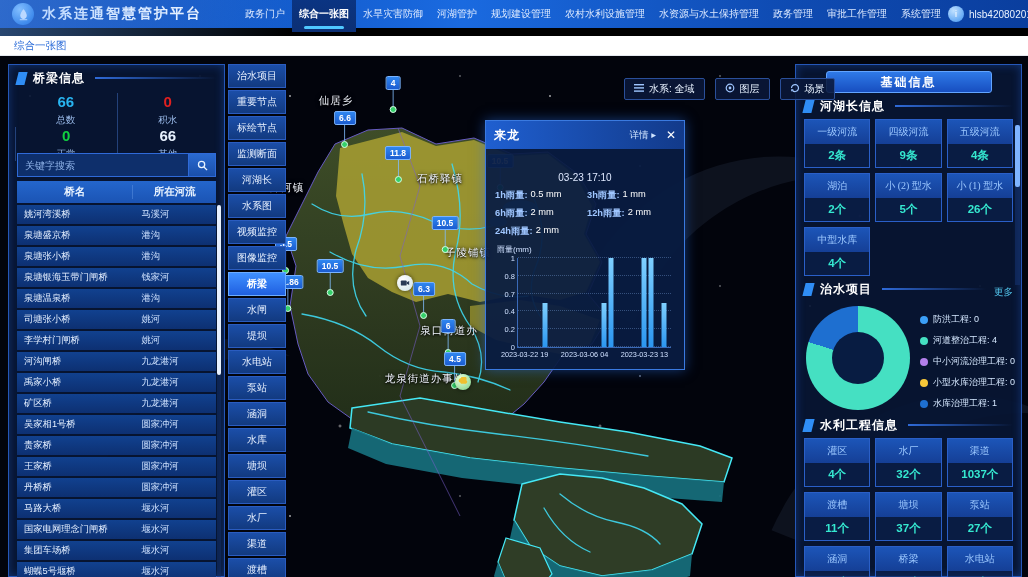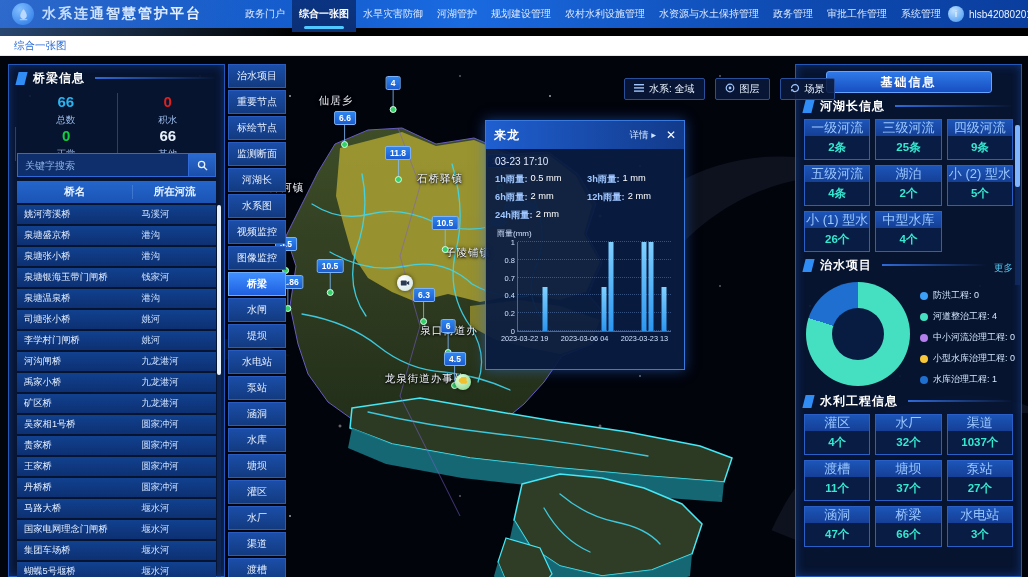--- a/index.html
+++ b/index.html
@@ -108,21 +108,21 @@
     font-size:10px; cursor:pointer; white-space:nowrap; }
 
   
   .popup { position:absolute; left:485px; top:64px; width:200px; height:250px; z-index:30;
     background:rgba(8,28,66,.94); border:1px solid #3a7ae0; box-shadow:0 0 12px rgba(40,110,230,.5); }
   .popup-head { height:28px; background:linear-gradient(90deg,#1f5fd0,#123a8a);
     display:flex; align-items:center; padding:11px 8px; }
   .popup-title { color:#fff; font-size:12px; font-weight:bold; letter-spacing:1px; flex:1; }
   .popup-detail { color:#cfe4ff; font-size:9.5px; margin-right:10px; cursor:pointer; }
   .popup-close { color:#fff; font-size:12px; cursor:pointer; }
-  .popup-body { padding:7px 9px 0 9px; }
+  .popup-body { padding:23px 9px 0 9px;text-align:center; }
   .popup-time { color:#dfe9ff; font-size:10px; margin-bottom:6px; }
   .metrics { display:grid; grid-template-columns:1fr 1fr; gap:5px 4px; }
   .metric { display:flex; gap:3px; font-size:9.3px; white-space:nowrap; }
   .metric .mk { color:#9fc6ff;font-weight:bold; } .metric .mv { color:#fff; }
   .rain-chart { position:relative; margin-top:8px; height:118px; }
   .rc-ylabel { position:absolute; left:2px; top:-2px; color:#cfe0ff; font-size:8px; }
   .rc-plot { position:absolute; left:22px; right:4px; top:12px; bottom:16px;
     border-left:1px solid #3a6ab8; border-bottom:1px solid #3a6ab8; }
   .rc-grid { position:absolute; left:0; right:0; height:0; border-top:1px dotted rgba(120,160,220,.4); }
   .rc-ytick { position:absolute; right:100%; margin-right:3px; transform:translateY(-50%);
@@ -133,22 +133,22 @@
     color:#cfe0ff; font-size:7.3px; white-space:nowrap; }
 
   
   .right-panel { right:6px; top:8px; width:227px; bottom:0; }
   .pill-wrap { display:flex; justify-content:center; padding-top:6px; }
   .pill { width:166px; height:22px; background:linear-gradient(180deg,#2f7ae8,#174ec0);
     border:1px solid #62a4ff; border-radius:3px; color:#fff; font-size:12px; font-weight:bold;
     display:flex; align-items:center; justify-content:center; letter-spacing:2px; cursor:pointer; }
   .card-grid { display:grid; grid-template-columns:1fr 1fr 1fr; gap:5px; padding:0 8px; }
   .card { border:1px solid #2a5fc8; background:rgba(12,34,80,.6); cursor:pointer; }
-  .card-title { height:16px; background:linear-gradient(180deg,#1c55b8,#153f96); color:#9cc8ff;
-    font-size:13px; display:flex; align-items:center; justify-content:center; white-space:nowrap; overflow:hidden; }
+  .card-title { height:24px; background:linear-gradient(180deg,#1c55b8,#153f96); color:#9cc8ff;
+    font-size:10px; display:flex; align-items:center; justify-content:center; white-space:nowrap; overflow:hidden;font-family:Liberation Serif, serif; }
   .card-value { height:23px; display:flex; align-items:center; justify-content:center;
     color:#35e8d0; font-size:11.5px; font-weight:bold; }
   .donut-row { display:flex; align-items:flex-end; padding:4px 6px 2px 10px; }
   .donut { width:104px; height:104px; border-radius:50%; position:relative; flex:none; }
   .donut-hole { position:absolute; left:26px; top:26px; width:52px; height:52px; border-radius:50%;
     background:#081c42; }
   .legend { margin-left:10px; display:flex; flex-direction:column; gap:8px; }
   .legend-item { display:flex; align-items:center; gap:5px; font-size:9px; color:#d6e8ff; white-space:nowrap; }
   .legend-dot { width:8px; height:8px; border-radius:50%; flex:none; }
   .rscroll { position:absolute; right:1px; top:60px; width:5px; height:160px; background:rgba(20,50,110,.6); }
@@ -271,21 +271,21 @@
         <div class="marker" style="left: 330px; top: 203px;">
           <div class="marker-box">10.5</div>
           <div class="marker-stem"></div>
           <div class="marker-dot"></div>
         </div>
         <div class="marker" style="left: 288px; top: 219px;">
           <div class="marker-box">21.86</div>
           <div class="marker-stem"></div>
           <div class="marker-dot"></div>
         </div>
-        <div class="marker" style="left: 424px; top: 232px;">
+        <div class="marker" style="left: 424px; top: 226px;">
           <div class="marker-box">6.3</div>
           <div class="marker-stem"></div>
           <div class="marker-dot"></div>
         </div>
         <div class="marker" style="left: 448px; top: 263px;">
           <div class="marker-box">6</div>
           <div class="marker-stem"></div>
           <div class="marker-dot"></div>
         </div>
         <div class="marker" style="left: 455px; top: 296px;">
@@ -557,24 +557,20 @@
       <div class="sec-para"></div>
       <div class="sec-title">河湖长信息</div>
       <div class="sec-line"></div>
     </div>
     <div class="card-grid" id="grid1">
         <div class="card">
           <div class="card-title">一级河流</div>
           <div class="card-value">2条</div>
         </div>
         <div class="card">
-          <div class="card-title">三级河流</div>
-          <div class="card-value">25条</div>
-        </div>
-        <div class="card">
           <div class="card-title">四级河流</div>
           <div class="card-value">9条</div>
         </div>
         <div class="card">
           <div class="card-title">五级河流</div>
           <div class="card-value">4条</div>
         </div>
         <div class="card">
           <div class="card-title">湖泊</div>
           <div class="card-value">2个</div>

